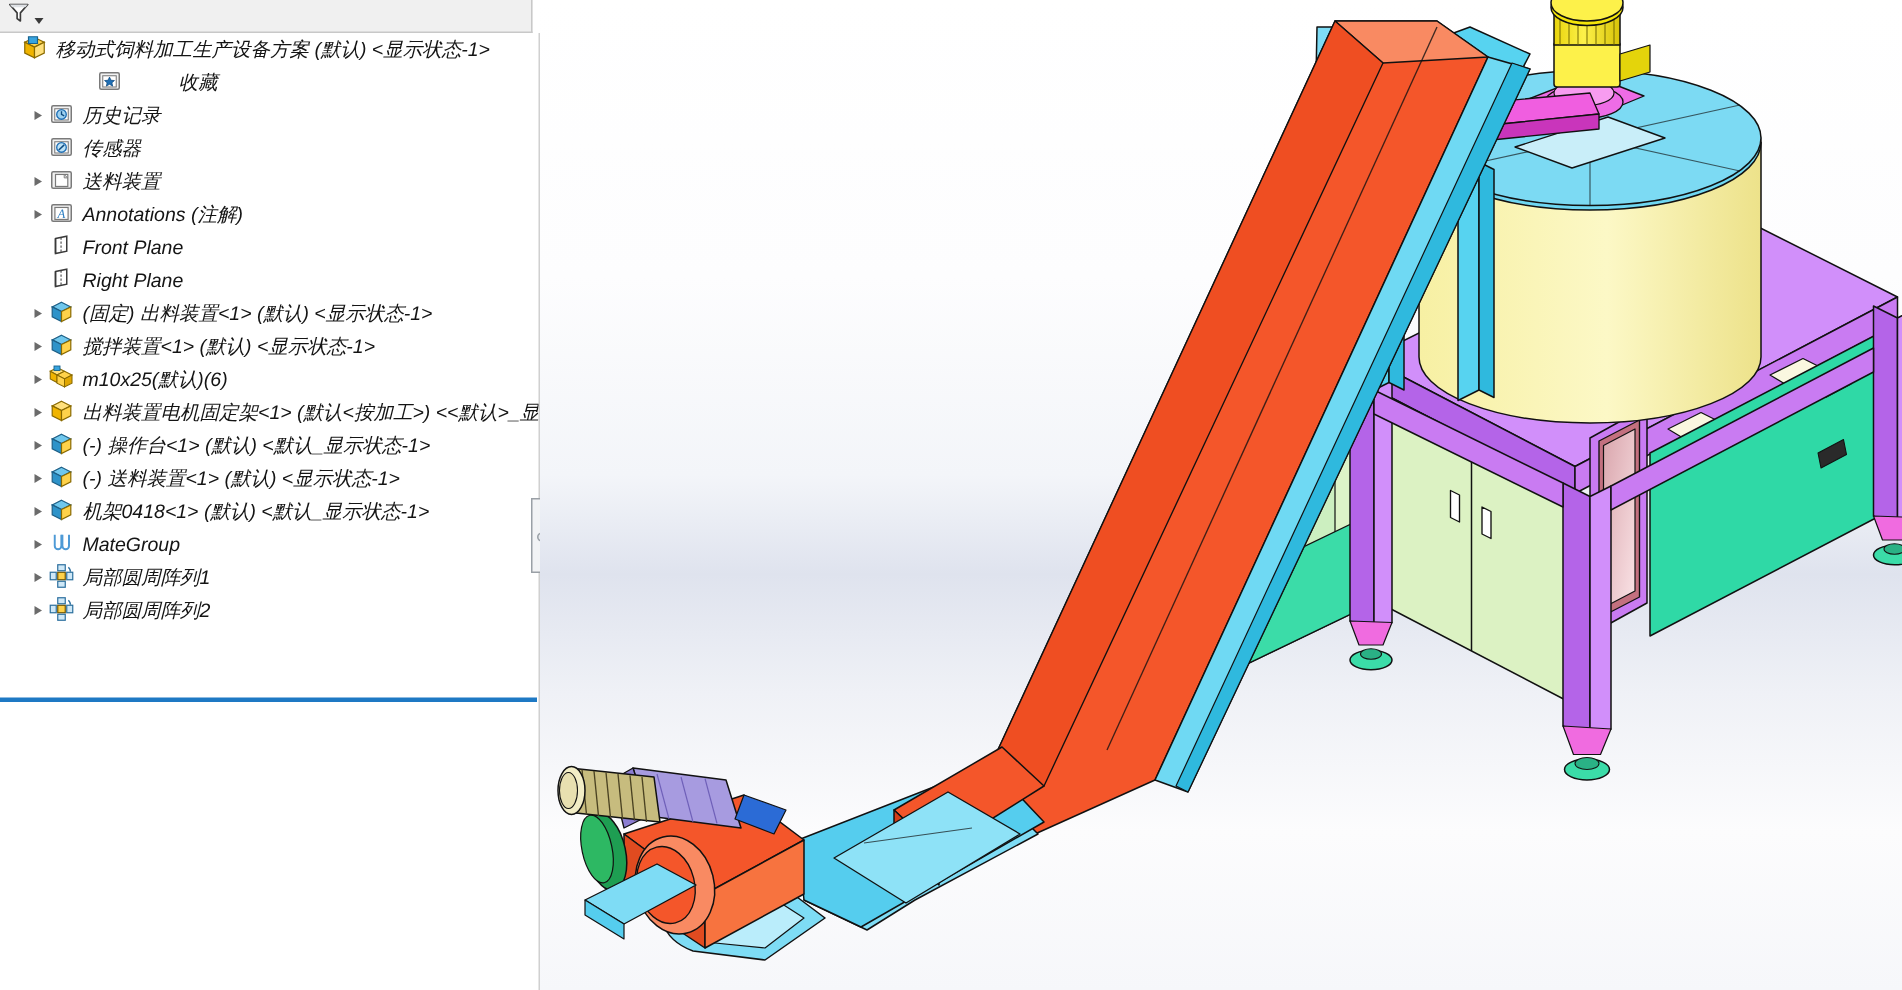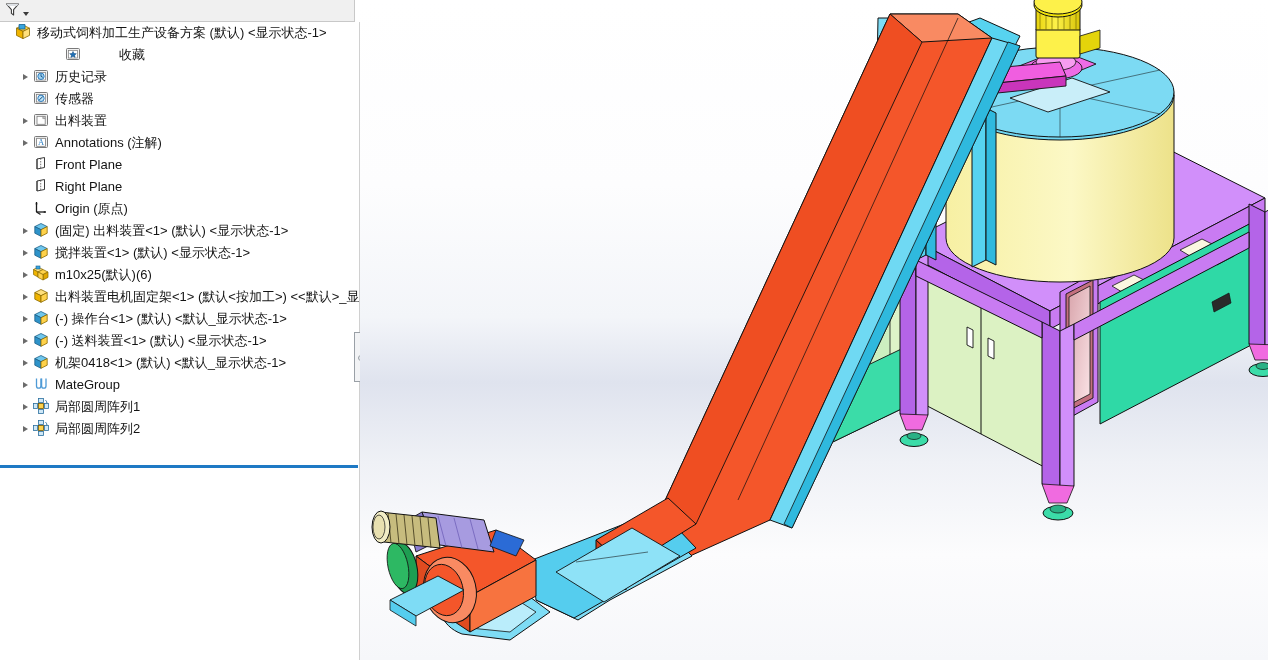--- a/index.html
+++ b/index.html
@@ -45,20 +45,21 @@
     margin-top: 5px;
   }
 
   #tree-scroll {
     position: absolute;
     left: 0; top: 22px;
     width: 360px; height: 638px;
     background: #ffffff;
     border-right: 1px solid #d0d0d0;
     overflow: hidden;
+    font-style: italic;
   }
   .tree-row {
     position: relative;
     height: 22px;
     display: flex;
     align-items: center;
     white-space: nowrap;
     font-size: 13px;
     color: #000000;
     cursor: default;
@@ -203,21 +204,21 @@
         </div>
         <div class="tree-row" style="padding-left: 18px;">
           <span class="tw has"></span>
           <span class="icn">
             <svg width="18" height="18" viewBox="0 0 18 18">
         <rect x="2.5" y="3.5" width="13" height="11" rx="1" fill="#F2F2F2" stroke="#7a7a7a"></rect>
         <rect x="5" y="5.3" width="8.2" height="8" fill="#FFFFFF" stroke="#7a7a7a" stroke-width="0.8"></rect>
         <polygon points="10.8,5.3 13.2,7.6 10.8,7.6" fill="#DCDCDC" stroke="#7a7a7a" stroke-width="0.6"></polygon>
       </svg>
           </span>
-          <span class="lbl">出料装置</span>
+          <span class="lbl">送料装置</span>
         </div>
         <div class="tree-row" style="padding-left: 18px;">
           <span class="tw has"></span>
           <span class="icn">
             <svg width="18" height="18" viewBox="0 0 18 18">
         <rect x="2.5" y="3.5" width="13" height="11" rx="1" fill="#F2F2F2" stroke="#7a7a7a"></rect>
         <rect x="4.6" y="5.3" width="8.8" height="8" fill="#FFFFFF" stroke="#7a7a7a" stroke-width="0.8"></rect>
         <text x="9" y="12.2" font-size="8.5" font-family="Liberation Serif, serif" fill="#2E7FC2" text-anchor="middle">A</text>
       </svg>
           </span>
@@ -237,33 +238,20 @@
         <div class="tree-row" style="padding-left: 18px;">
           <span class="tw"></span>
           <span class="icn">
             <svg width="18" height="18" viewBox="0 0 18 18">
         <polygon points="5,4 12.5,2.5 12.5,12.5 5,14" fill="none" stroke="#3a3a3a" stroke-width="1"></polygon>
         <line x1="5" y1="4" x2="5" y2="14" stroke="#3a3a3a" stroke-width="1"></line>
         <line x1="8.7" y1="3.3" x2="8.7" y2="13.3" stroke="#3a3a3a" stroke-width="0.7" stroke-dasharray="1.5,1.2"></line>
       </svg>
           </span>
           <span class="lbl">Right Plane</span>
-        </div>
-        <div class="tree-row" style="padding-left: 18px;">
-          <span class="tw"></span>
-          <span class="icn">
-            <svg width="18" height="18" viewBox="0 0 18 18">
-        <line x1="4.5" y1="3" x2="4.5" y2="13" stroke="#1a1a1a" stroke-width="1.3"></line>
-        <line x1="4.5" y1="13" x2="14" y2="13" stroke="#1a1a1a" stroke-width="1.3"></line>
-        <line x1="4.5" y1="13" x2="8.5" y2="15.5" stroke="#1a1a1a" stroke-width="1.1"></line>
-        <polygon points="14,13 11.8,11.9 11.8,14.1" fill="#1a1a1a"></polygon>
-        <polygon points="4.5,3 3.4,5.2 5.6,5.2" fill="#1a1a1a"></polygon>
-      </svg>
-          </span>
-          <span class="lbl">Origin (原点)</span>
         </div>
         <div class="tree-row" style="padding-left: 18px;">
           <span class="tw has"></span>
           <span class="icn">
             <svg width="18" height="18" viewBox="0 0 18 18">
         <polygon points="9,2.5 15.2,5.6 9,8.7 2.8,5.6" fill="#6FC7ED" stroke="#1d5f86" stroke-width="0.8"></polygon>
         <polygon points="2.8,5.6 9,8.7 9,15.3 2.8,12.2" fill="#2E93C9" stroke="#1d5f86" stroke-width="0.8"></polygon>
         <polygon points="9,8.7 15.2,5.6 15.2,12.2 9,15.3" fill="#FFD24A" stroke="#8a6a00" stroke-width="0.8"></polygon>
       </svg>
           </span>

